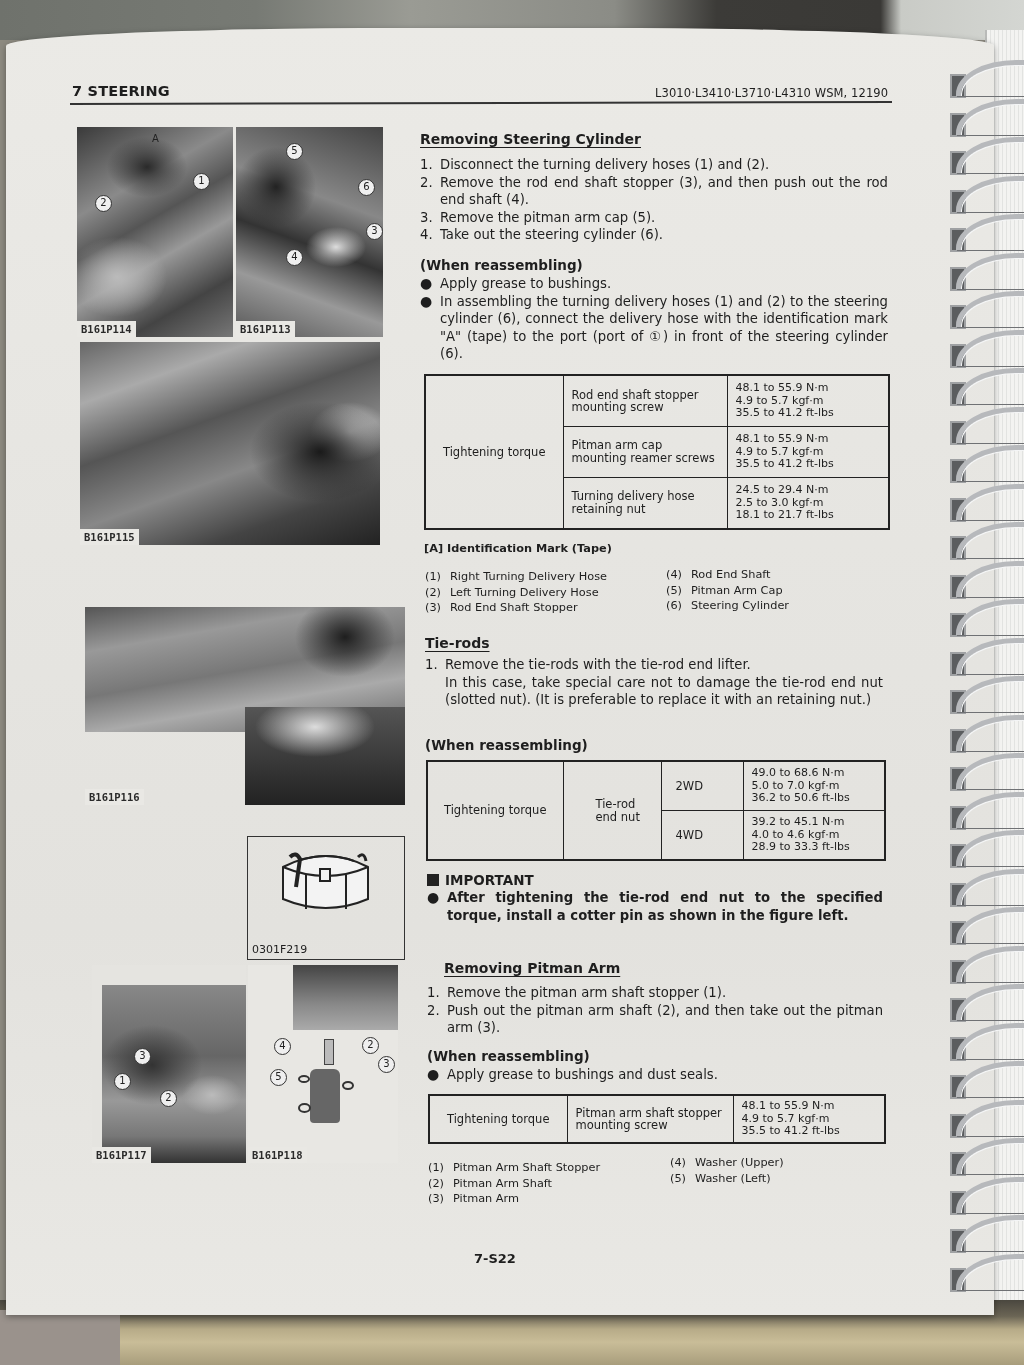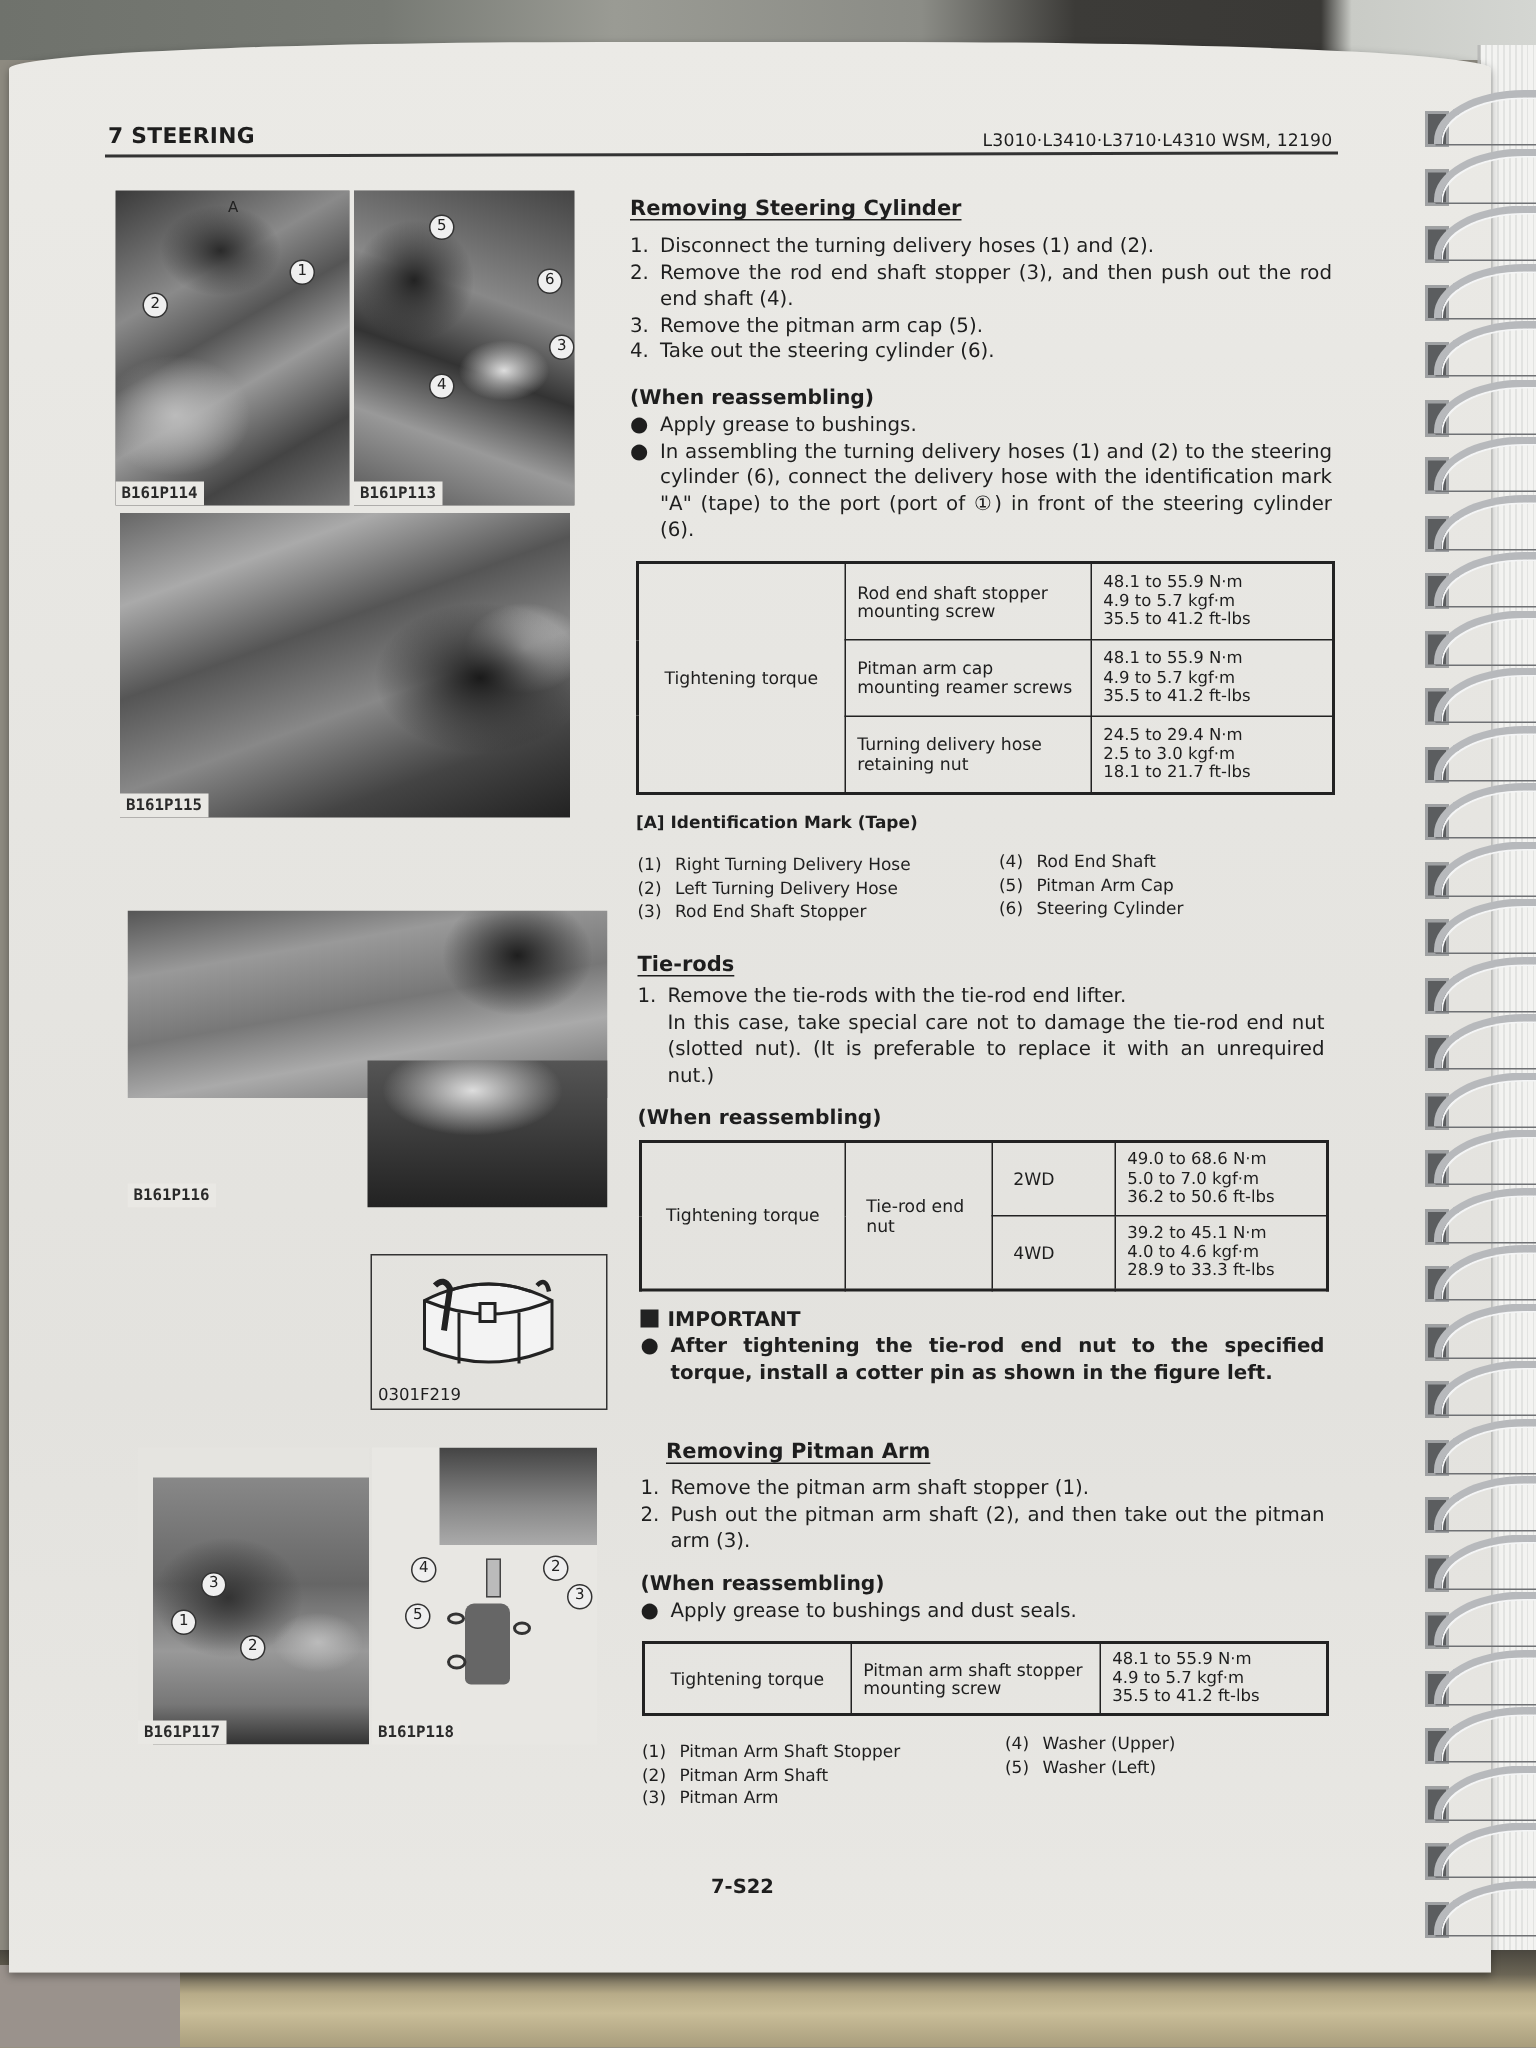--- a/index.html
+++ b/index.html
@@ -250,21 +250,21 @@
 <div class="photo" style="left:85px;top:607px;width:320px;height:198px;background:transparent;">
   <div class="tex" style="left:0;top:0;width:320px;height:125px;background:
     radial-gradient(ellipse 50px 40px at 260px 30px,#1e1e1e,transparent),
     linear-gradient(170deg,#555 0%,#999 25%,#777 50%,#aaa 70%,#666 100%);"></div>
   <div class="tex" style="left:160px;top:100px;width:160px;height:98px;background:
     radial-gradient(ellipse 60px 30px at 70px 20px,#ddd,transparent),
     linear-gradient(180deg,#555,#222);"></div>
   <div class="caption" style="bottom:0;">B161P116</div>
 </div>
 
-<div style="position:absolute;left:247px;top:836px;width:158px;height:104px;border:1.5px solid #333;">
+<div style="position:absolute;left:247px;top:836px;width:158px;height:124px;border:1.5px solid #333;">
   <svg width="155" height="90" viewBox="0 0 155 90">
     <g fill="none" stroke="#222" stroke-width="2">
       <path d="M35 30 Q78 8 120 30 L120 62 Q78 80 35 62 Z" fill="#f3f3f3"></path>
       <path d="M35 30 Q78 48 120 30"></path>
       <line x1="58" y1="38" x2="58" y2="72"></line>
       <line x1="98" y1="38" x2="98" y2="72"></line>
       <path d="M50 24 Q78 14 106 24"></path>
       <rect x="72" y="32" width="10" height="12" fill="#f3f3f3"></rect>
       <path d="M42 20 Q48 14 52 22 L48 50" stroke-width="4"></path>
       <path d="M110 20 Q116 14 118 24" stroke-width="3"></path>
@@ -392,30 +392,30 @@
 </div>
 
 <div class="sect-title" style="left:425px;top:635px;text-align:right;">Tie-rods</div>
 <div class="steps" style="left:425px;top:656px;width:458px;">
   <div class="row">
       <span class="num">1.</span>
       <span class="txt">Remove the tie-rods with the tie-rod end lifter.</span>
     </div>
   <div class="row">
       <span class="num"></span>
-      <span class="txt">In this case, take special care not to damage the tie-rod end nut (slotted nut).  (It is preferable to replace it with an unrequired nut.)</span>
+      <span class="txt">In this case, take special care not to damage the tie-rod end nut (slotted nut).  (It is preferable to replace it with an retaining nut.)</span>
     </div>
 </div>
 <div class="sub-title" style="left:425px;top:737px;">(When reassembling)</div>
 
 <table class="torque" style="left:426px;top:760px;width:460px;height:101px;">
   <tbody>
       <tr>
     <td rowspan="2" style="width:136px;text-align:center;">Tightening torque</td>
-    <td rowspan="2" style="width:98px;padding-left:14px;">Tie-rod end nut</td>
+    <td rowspan="2" style="width:98px;padding-left:32px;">Tie-rod end nut</td>
     <td style="width:82px;padding-left:14px;">2WD</td>
     <td class="val">
           <div>49.0 to 68.6 N·m</div>
           <div>5.0 to 7.0 kgf·m</div>
           <div>36.2 to 50.6 ft-lbs</div>
         </td>
   </tr>
   <tr>
     <td style="padding-left:14px;">4WD</td>
     <td class="val">

